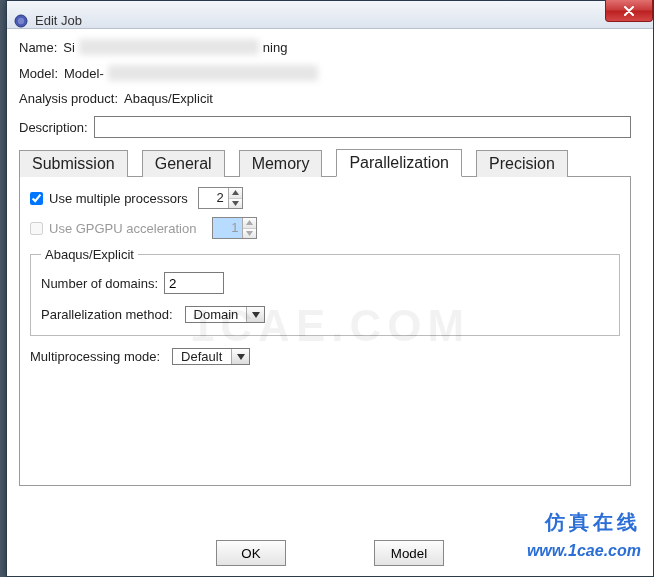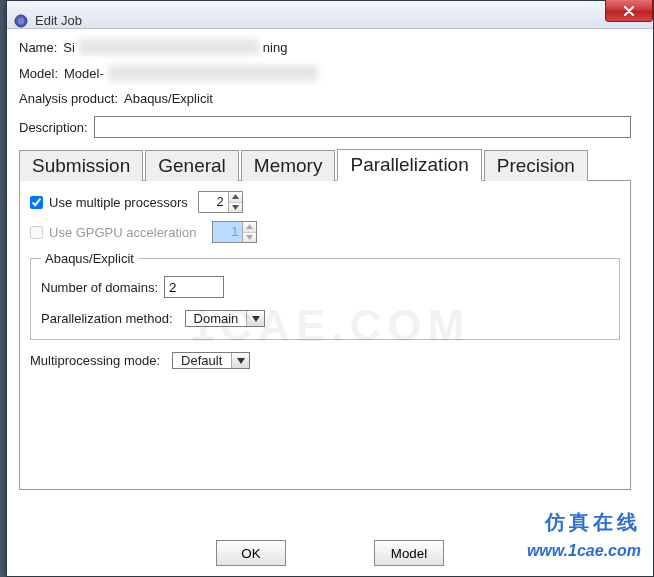--- a/index.html
+++ b/index.html
@@ -89,23 +89,23 @@
     display: flex;
     align-items: flex-end;
     border-bottom: 1px solid #9a9a9a;
     margin-top: 6px;
   }
   .tab {
     padding: 4px 12px;
     border: 1px solid #9a9a9a;
     border-bottom: none;
     background: #efefef;
-    margin-right: 2px;
-    cursor: pointer;
-    font-size: 19px;
+    margin-right: 14px;
+    cursor: pointer;
+    font-size: 16px;
     position: relative;
     top: 1px;
   }
   .tab.active {
     background: #fff;
     border-bottom: 1px solid #fff;
     font-weight: normal;
     top: 1px;
   }
   .tab-body {

